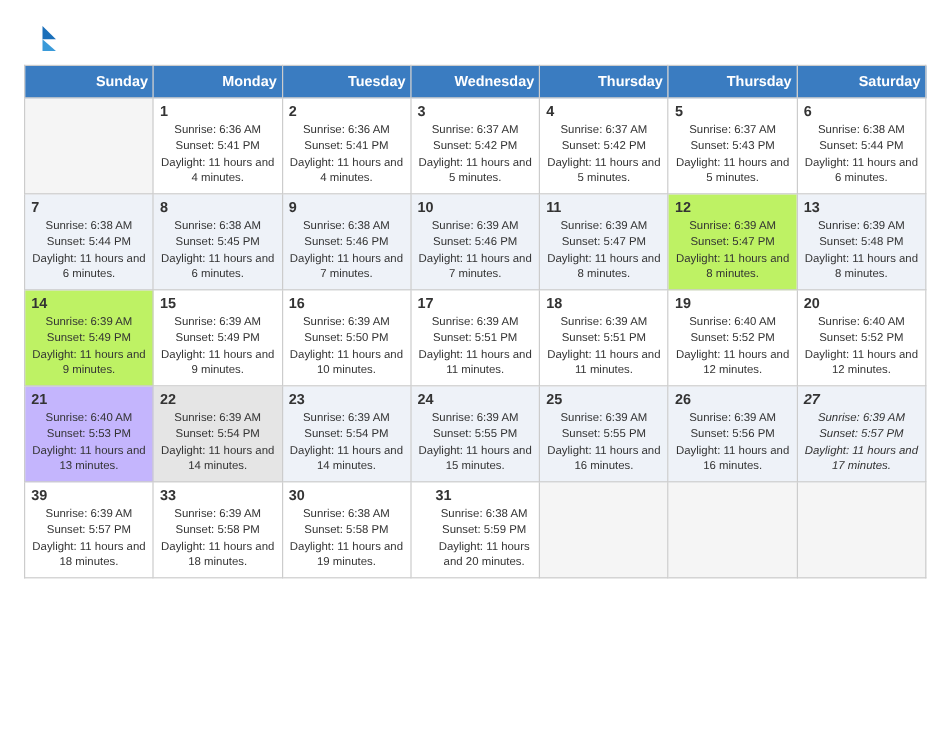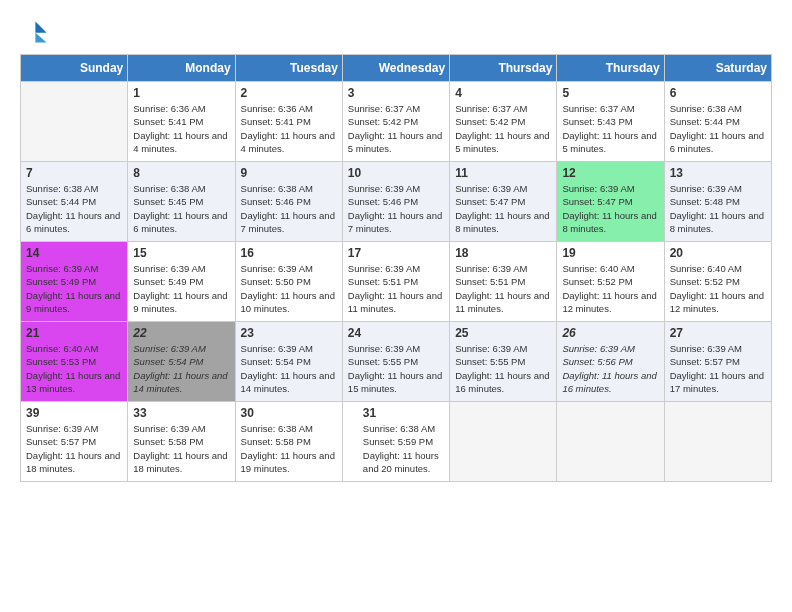--- a/index.html
+++ b/index.html
@@ -80,20 +80,21 @@
       font-size: 12px;
       font-weight: bold;
       color: #333;
       display: block;
       margin-bottom: 2px;
     }
     .day-info {
       font-size: 9.5px;
       line-height: 1.4;
       color: #333;
+      text-align: center;
     }
     tr:nth-child(odd) td:not(.empty) {
       background: #fff;
     }
     tr:nth-child(even) td:not(.empty) {
       background: #f0f4fa;
     }
   </style>
 </head>
 <body>
@@ -173,31 +174,31 @@
           <div class="day-info">Sunrise: 6:38 AM<br>Sunset: 5:46 PM<br>Daylight: 11 hours and 7 minutes.</div>
         </td>
         <td style="background: rgb(238, 242, 248);">
           <span class="day-num">10</span>
           <div class="day-info">Sunrise: 6:39 AM<br>Sunset: 5:46 PM<br>Daylight: 11 hours and 7 minutes.</div>
         </td>
         <td style="background: rgb(238, 242, 248);">
           <span class="day-num">11</span>
           <div class="day-info">Sunrise: 6:39 AM<br>Sunset: 5:47 PM<br>Daylight: 11 hours and 8 minutes.</div>
         </td>
-        <td style="background: #86efac;">
+        <td style="background: #bef264;">
           <span class="day-num">12</span>
           <div class="day-info">Sunrise: 6:39 AM<br>Sunset: 5:47 PM<br>Daylight: 11 hours and 8 minutes.</div>
         </td>
         <td style="background: rgb(238, 242, 248);">
           <span class="day-num">13</span>
           <div class="day-info">Sunrise: 6:39 AM<br>Sunset: 5:48 PM<br>Daylight: 11 hours and 8 minutes.</div>
         </td>
       </tr>
       <tr>
-        <td style="background: #d946ef;">
+        <td style="background: #bef264;">
           <span class="day-num">14</span>
           <div class="day-info">Sunrise: 6:39 AM<br>Sunset: 5:49 PM<br>Daylight: 11 hours and 9 minutes.</div>
         </td>
         <td style="background: rgb(255, 255, 255);">
           <span class="day-num">15</span>
           <div class="day-info">Sunrise: 6:39 AM<br>Sunset: 5:49 PM<br>Daylight: 11 hours and 9 minutes.</div>
         </td>
         <td style="background: rgb(255, 255, 255);">
           <span class="day-num">16</span>
           <div class="day-info">Sunrise: 6:39 AM<br>Sunset: 5:50 PM<br>Daylight: 11 hours and 10 minutes.</div>
@@ -213,45 +214,45 @@
         <td style="background: rgb(255, 255, 255);">
           <span class="day-num">19</span>
           <div class="day-info">Sunrise: 6:40 AM<br>Sunset: 5:52 PM<br>Daylight: 11 hours and 12 minutes.</div>
         </td>
         <td style="background: rgb(255, 255, 255);">
           <span class="day-num">20</span>
           <div class="day-info">Sunrise: 6:40 AM<br>Sunset: 5:52 PM<br>Daylight: 11 hours and 12 minutes.</div>
         </td>
       </tr>
       <tr>
-        <td style="background: #d946ef;">
+        <td style="background: #c4b5fd;">
           <span class="day-num">21</span>
           <div class="day-info">Sunrise: 6:40 AM<br>Sunset: 5:53 PM<br>Daylight: 11 hours and 13 minutes.</div>
         </td>
-        <td style="background: #a3a3a3; font-style: italic;">
+        <td style="background: #e5e5e5;">
           <span class="day-num">22</span>
           <div class="day-info">Sunrise: 6:39 AM<br>Sunset: 5:54 PM<br>Daylight: 11 hours and 14 minutes.</div>
         </td>
         <td style="background: rgb(238, 242, 248);">
           <span class="day-num">23</span>
           <div class="day-info">Sunrise: 6:39 AM<br>Sunset: 5:54 PM<br>Daylight: 11 hours and 14 minutes.</div>
         </td>
         <td style="background: rgb(238, 242, 248);">
           <span class="day-num">24</span>
           <div class="day-info">Sunrise: 6:39 AM<br>Sunset: 5:55 PM<br>Daylight: 11 hours and 15 minutes.</div>
         </td>
         <td style="background: rgb(238, 242, 248);">
           <span class="day-num">25</span>
           <div class="day-info">Sunrise: 6:39 AM<br>Sunset: 5:55 PM<br>Daylight: 11 hours and 16 minutes.</div>
         </td>
-        <td style="background: rgb(238, 242, 248); font-style: italic;">
+        <td style="background: rgb(238, 242, 248);">
           <span class="day-num">26</span>
           <div class="day-info">Sunrise: 6:39 AM<br>Sunset: 5:56 PM<br>Daylight: 11 hours and 16 minutes.</div>
         </td>
-        <td style="background: rgb(238, 242, 248);">
+        <td style="background: rgb(238, 242, 248); font-style: italic;">
           <span class="day-num">27</span>
           <div class="day-info">Sunrise: 6:39 AM<br>Sunset: 5:57 PM<br>Daylight: 11 hours and 17 minutes.</div>
         </td>
       </tr>
       <tr>
         <td style="background: rgb(255, 255, 255);">
           <span class="day-num">39</span>
           <div class="day-info">Sunrise: 6:39 AM<br>Sunset: 5:57 PM<br>Daylight: 11 hours and 18 minutes.</div>
         </td>
         <td style="background: rgb(255, 255, 255);">

